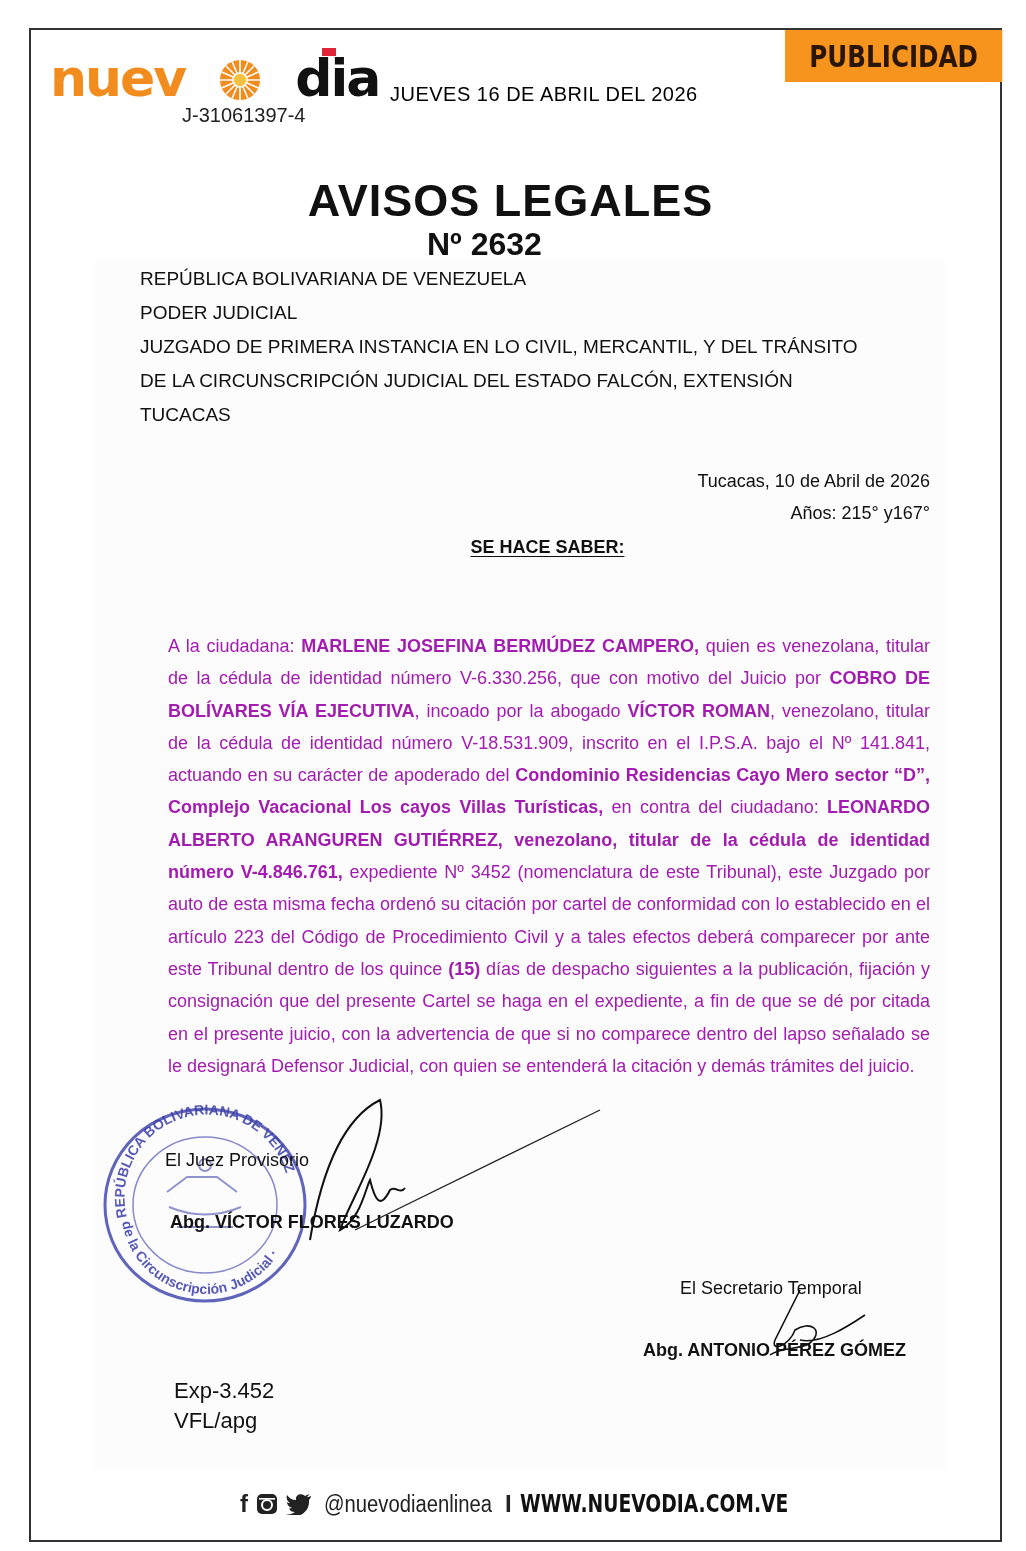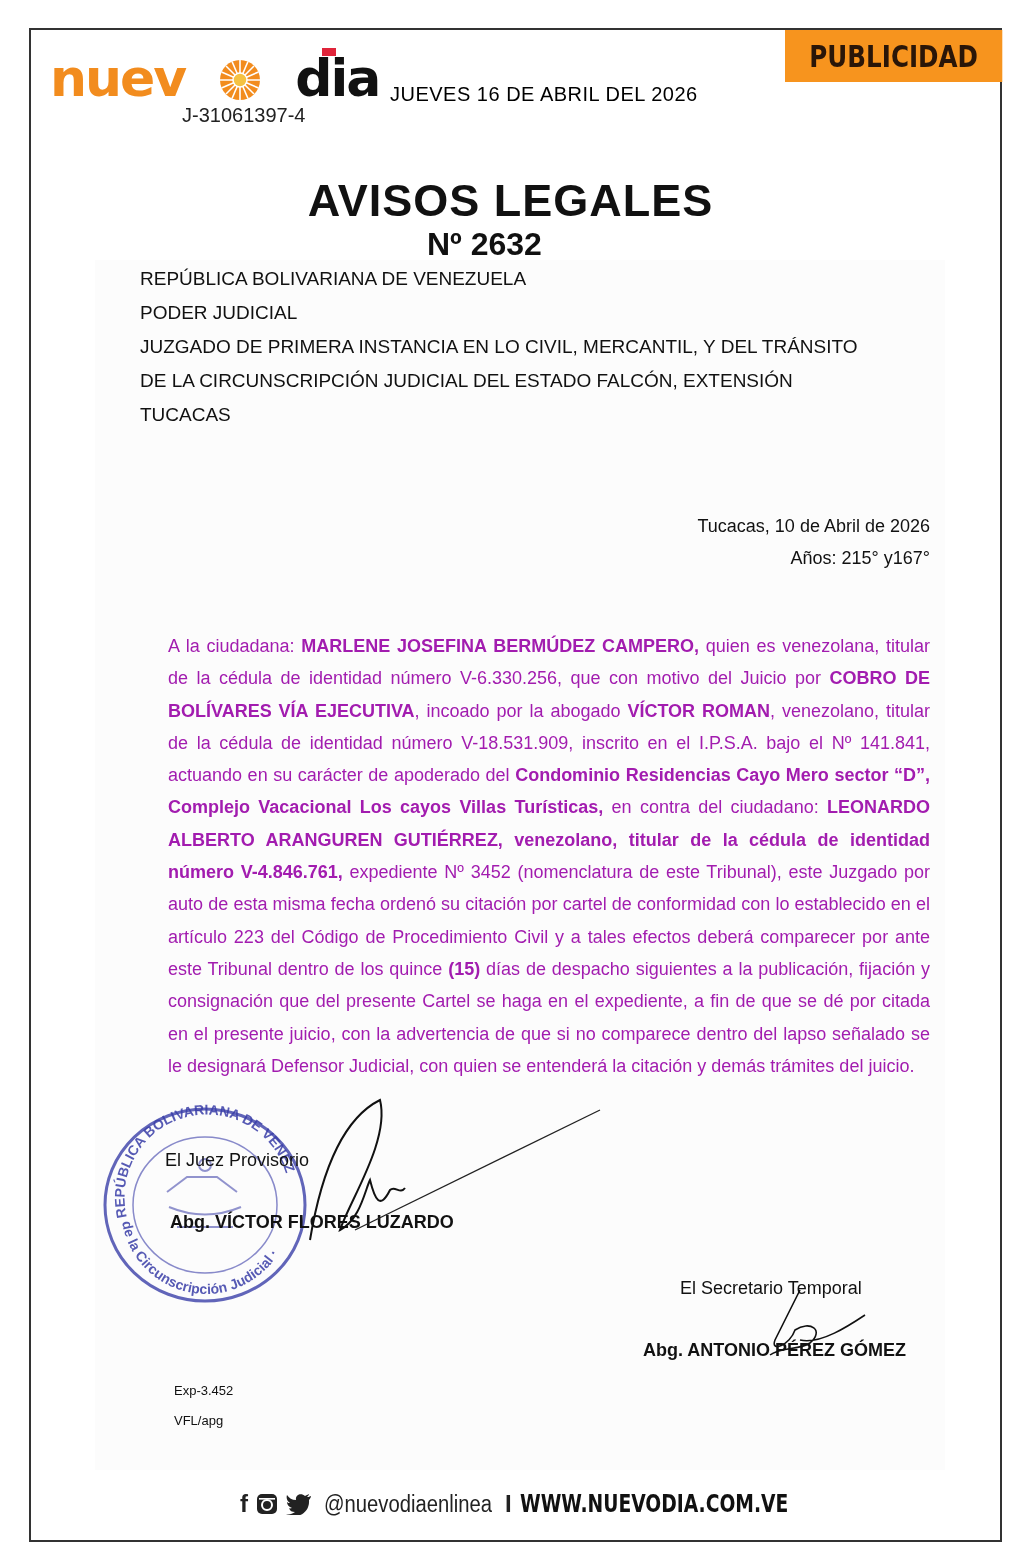--- a/index.html
+++ b/index.html
@@ -27,39 +27,39 @@
     position: absolute; left: 785px; top: 30px; width: 217px; height: 52px; background: #f7941e;
     display: flex; align-items: center; justify-content: center;
     font-family: "DejaVu Sans", sans-serif; font-weight: bold; font-size: 30px; color: #2a1608;
     transform: scaleX(0.82); transform-origin: left center; width: 265px;
   }
   .title { position: absolute; left: 0; width: 1026px; text-align: center; top: 175px; font-weight: bold; font-size: 45px; letter-spacing: 1px; }
   .title span { display: inline-block; margin-left: -5px; }
   .number { position: absolute; left: 427px; top: 226px; font-weight: bold; font-size: 32px; }
   .centered { position: absolute; left: 140px; width: 810px; font-size: 19px; }
   .centered div { height: 34px; line-height: 34px; }
-  .right-lines { position: absolute; left: 560px; width: 370px; text-align: right; font-size: 18px; margin-top: 45px; }
+  .right-lines { position: absolute; left: 560px; width: 370px; text-align: right; font-size: 18px; }
   .right-lines div { height: 32px; line-height: 32px; }
   .headings { position: absolute; left: 350px; width: 395px; text-align: center; font-weight: bold; font-size: 18px; }
   .headings div { height: 33px; line-height: 33px; }
   .headings u { text-decoration: underline; text-underline-offset: 3px; }
   .body-text {
     position: absolute; left: 168px; top: 630px; width: 762px; font-size: 18px; line-height: 32.3px;
     text-align: justify; color: #a21caf;
   }
   .body-text b { font-weight: bold; }
   .stamp {
     position: absolute; left: 97px; top: 1097px; width: 215px; height: 210px;
   }
   .sig1 { position: absolute; left: 165px; top: 1150px; font-size: 18px; }
   .sig1b { position: absolute; left: 170px; top: 1212px; font-size: 18px; font-weight: bold; }
   .sig2 { position: absolute; left: 680px; top: 1278px; font-size: 18px; }
   .sig2b { position: absolute; left: 643px; top: 1340px; font-size: 18px; font-weight: bold; }
   .sigscribble { position: absolute; }
-  .refs { position: absolute; left: 174px; top: 1376px; font-size: 13px; line-height: 30px; }
+  .refs { position: absolute; left: 174px; top: 1376px; font-size: 22px; line-height: 30px; }
   .footer {
     position: absolute; left: 240px; top: 1486px; height: 36px; display: flex; align-items: center; gap: 8px;
   }
   .ficon { font-weight: bold; font-size: 24px; color: #222; }
   .handle { font-size: 23px; color: #222; margin-left: 4px; transform: scaleX(0.88); transform-origin: left; display:inline-block; }
   .sep { font-size: 24px; font-weight: bold; color: #222; margin-left: -18px; }
   .site { font-family: "DejaVu Sans", sans-serif; font-weight: bold; font-size: 24px; color: #111; transform: scaleX(0.78); transform-origin: left; display: inline-block; }
 </style>
 </head>
 <body>
@@ -104,20 +104,21 @@
   <div>DE LA CIRCUNSCRIPCIÓN JUDICIAL DEL ESTADO FALCÓN, EXTENSIÓN</div>
   <div>TUCACAS</div>
 </div>
 
 <div class="right-lines" style="top:465px;">
   <div>Tucacas, 10 de Abril de 2026</div>
   <div>Años: 215° y167°</div>
 </div>
 
 <div class="headings" style="top:531px;">
+  <div><u>SE HACE SABER:</u></div>
 </div>
 
 <div class="body-text">
   <span>A la ciudadana: </span><b>MARLENE JOSEFINA BERMÚDEZ CAMPERO,</b><span> quien es venezolana, titular de la cédula de identidad número V-6.330.256, que con motivo del Juicio por </span><b>COBRO DE BOLÍVARES VÍA EJECUTIVA</b><span>, incoado por la abogado </span><b>VÍCTOR ROMAN</b><span>, venezolano, titular de la cédula de identidad número V-18.531.909, inscrito en el I.P.S.A. bajo el Nº 141.841, actuando en su carácter de apoderado del </span><b>Condominio Residencias Cayo Mero sector “D”, Complejo Vacacional Los cayos Villas Turísticas,</b><span> en contra del ciudadano: </span><b>LEONARDO ALBERTO ARANGUREN GUTIÉRREZ, venezolano, titular de la cédula de identidad número V-4.846.761,</b><span> expediente Nº 3452 (nomenclatura de este Tribunal), este Juzgado por auto de esta misma fecha ordenó su citación por cartel de conformidad con lo establecido en el artículo 223 del Código de Procedimiento Civil y a tales efectos deberá comparecer por ante este Tribunal dentro de los quince </span><b>(15)</b><span> días de despacho siguientes a la publicación, fijación y consignación que del presente Cartel se haga en el expediente, a fin de que se dé por citada en el presente juicio, con la advertencia de que si no comparece dentro del lapso señalado se le designará Defensor Judicial, con quien se entenderá la citación y demás trámites del juicio.</span>
 </div>
 
 <svg class="stamp" viewBox="0 0 215 210">
   <defs>
     <path id="arcTop" d="M 30 120 A 80 80 0 0 1 190 80"></path>
     <path id="arcBot" d="M 25 125 A 85 85 0 0 0 185 150"></path>

